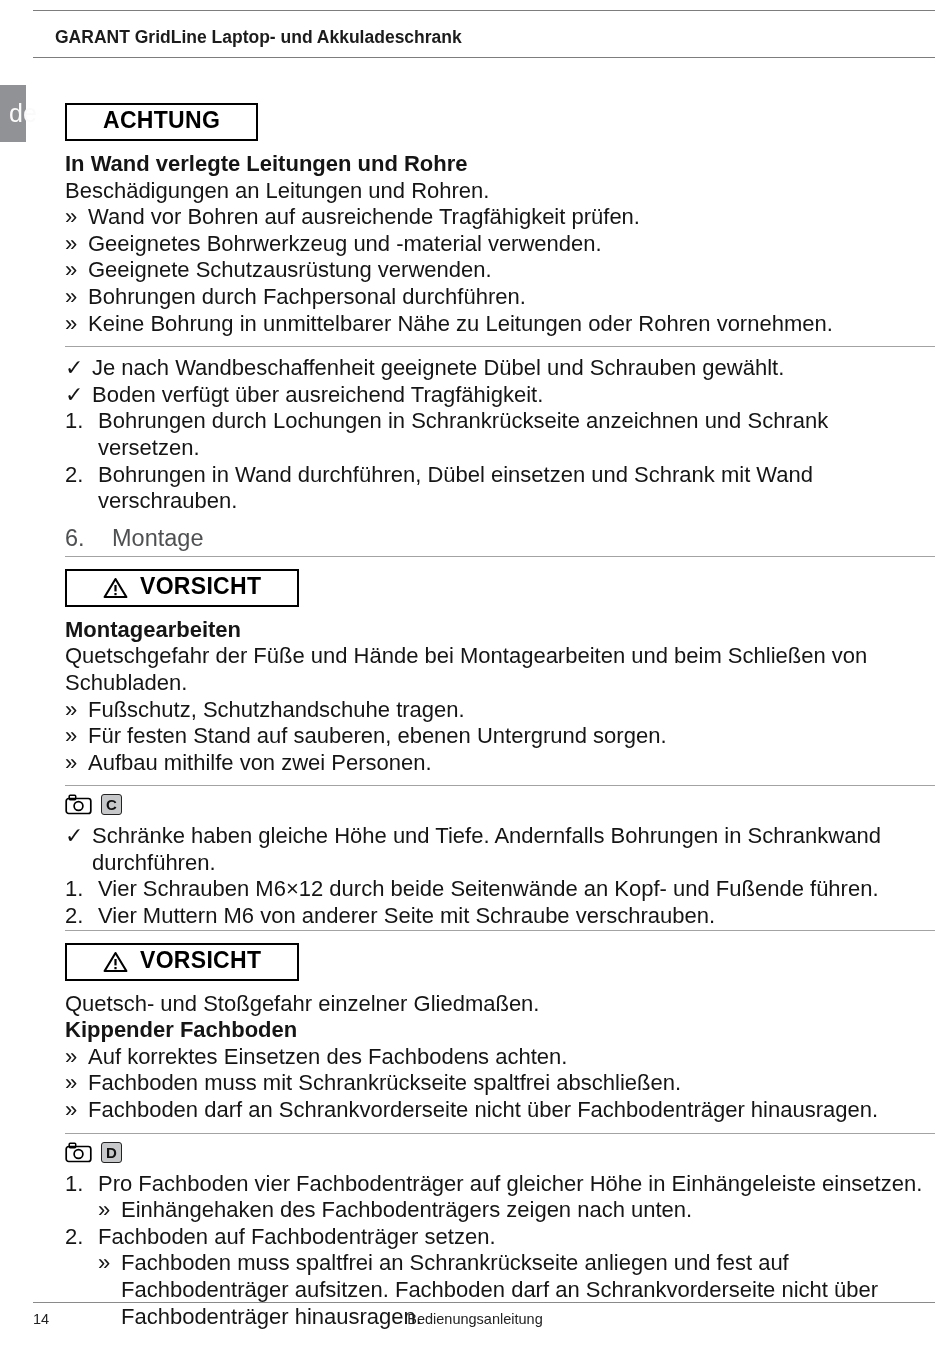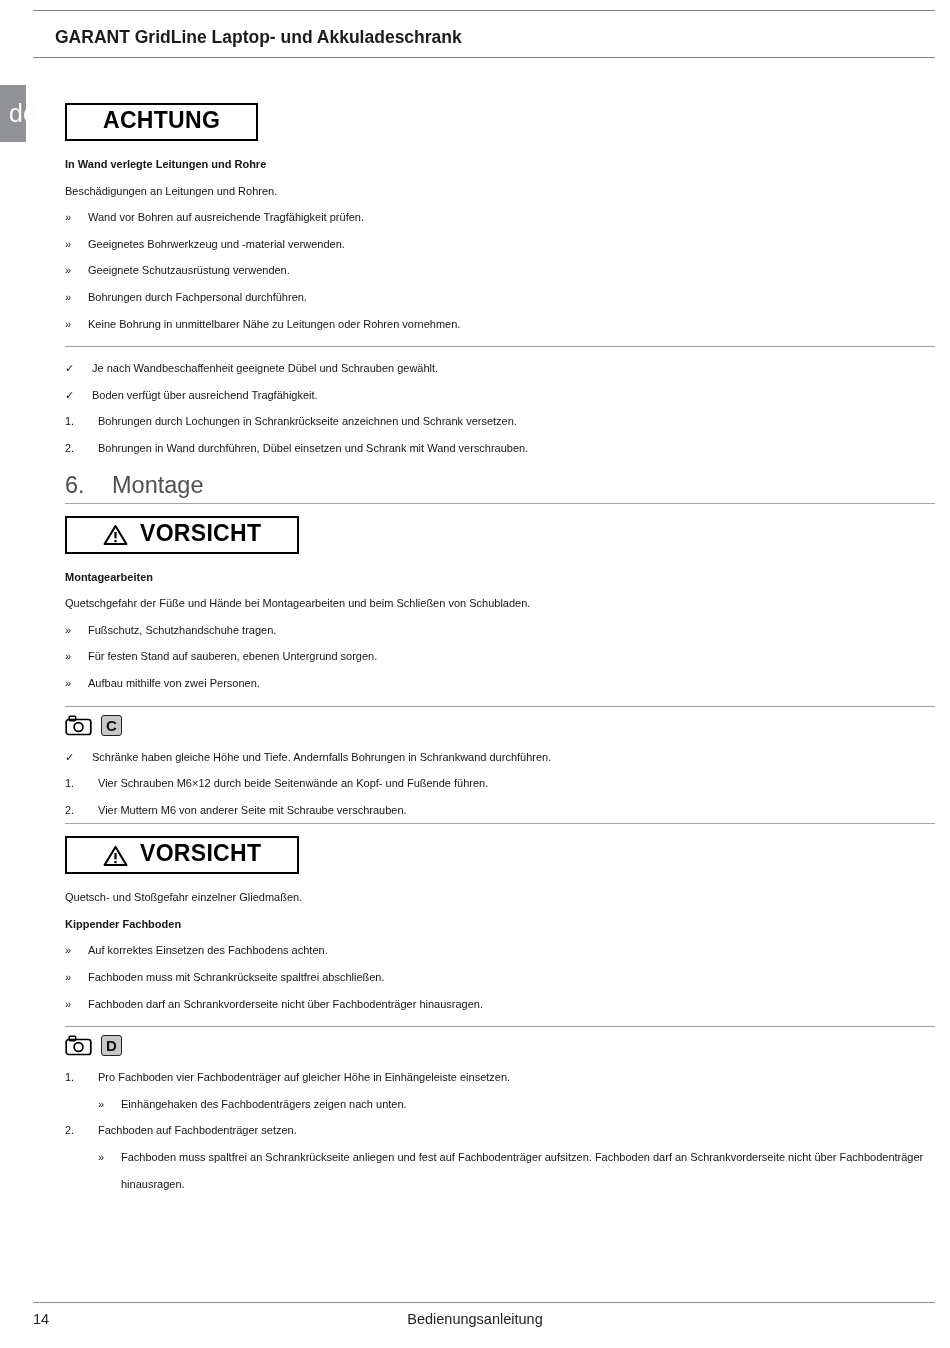--- a/index.html
+++ b/index.html
@@ -16,21 +16,21 @@
   .rule-top { top: 10px; }
   .rule-header { top: 57px; }
   .rule-footer { top: 1302px; border-top: 1.3px solid #8a8a8a; }
   .header-title { position: absolute; top: 27px; left: 55px; font-size: 17.5px; font-weight: 700; color: #1c1c1c; }
   .de-tab {
     position: absolute; top: 85px; left: 0; width: 26px; height: 57px;
     background: #909295; color: #fafafa; font-size: 25px;
     display: flex; align-items: center; padding-left: 9px;
   }
   .content { position: absolute; top: 97px; left: 65px; width: 870px; }
-  .body { font-size: 11px; line-height: 26.6px; }
+  .body { font-size: 22px; line-height: 26.6px; }
   p { margin: 0; }
   .bold { font-weight: 700; }
   .row { display: flex; align-items: baseline; }
   .m { flex: none; }
   .m-bullet { width: 23px; }
   .m-check { width: 27px; }
   .m-num { width: 33px; }
   .t { flex: 1; }
   .indent { margin-left: 33px; }
   .sep { border: none; border-top: 1.2px solid #a3a3a3; margin: 9px 0 8px; }

